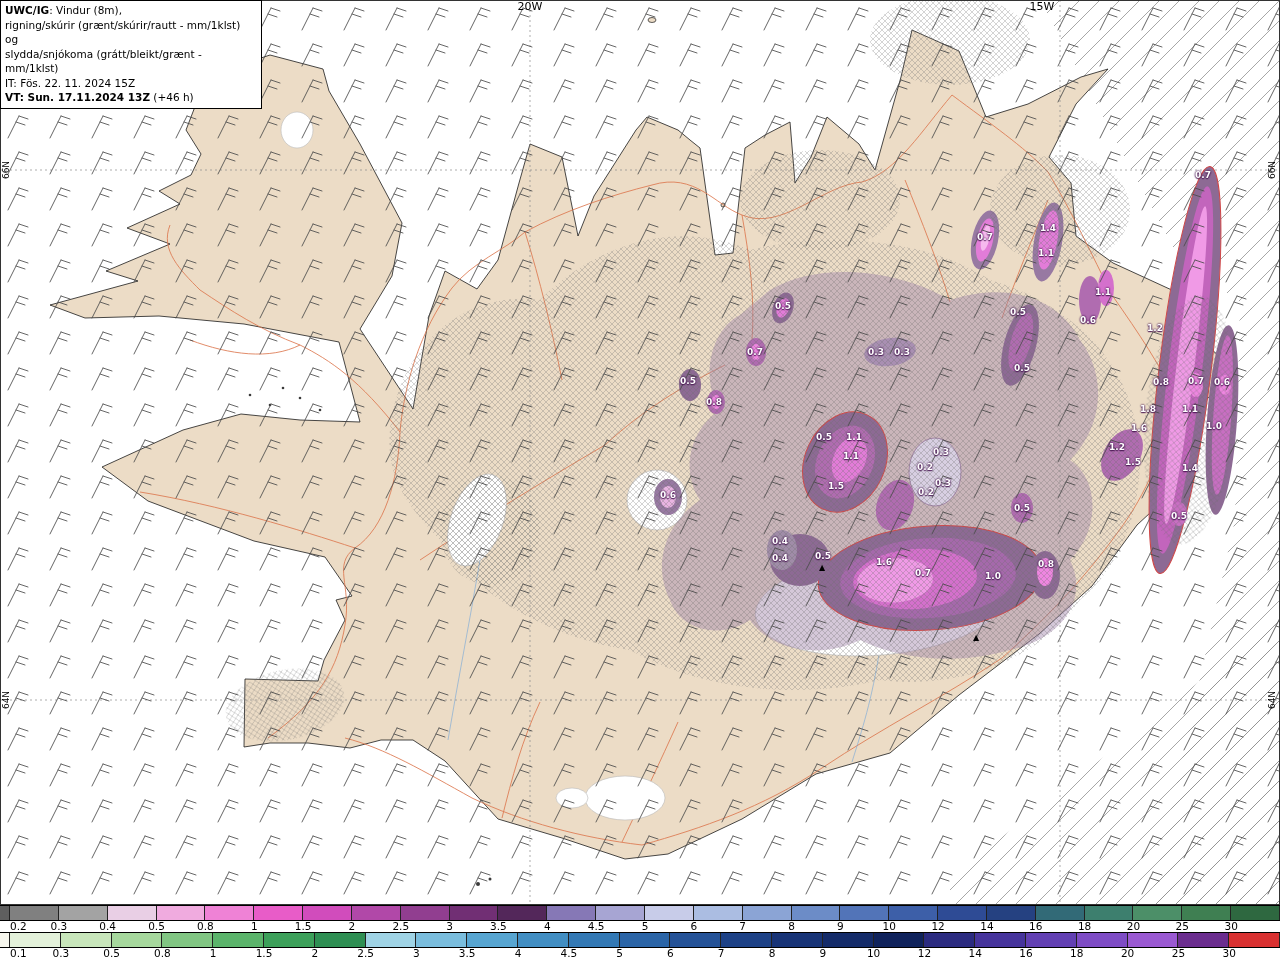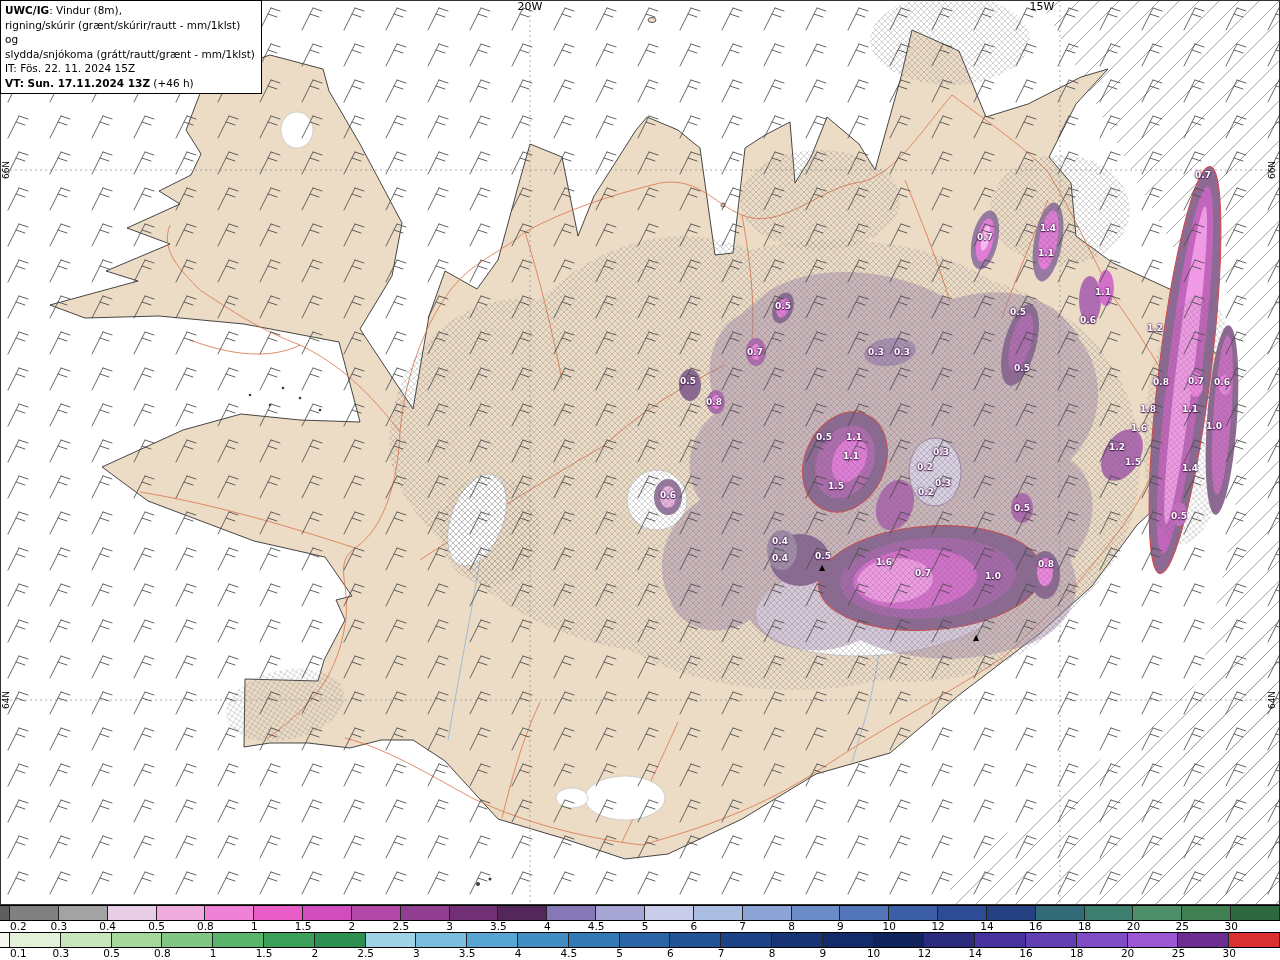--- a/index.html
+++ b/index.html
@@ -241,21 +241,21 @@
       <div class="latlab" style="left: 1272px; top: 700px;">64N</div>
     </div>
   <div id="summits">
       <div class="summit" style="left: 822px; top: 568px;">▲</div>
       <div class="summit" style="left: 976px; top: 638px;">▲</div>
     </div>
 
   <div id="infobox">
     <div><span class="b">UWC/IG</span><span>: Vindur (8m),</span></div>
     <div>rigning/skúrir (grænt/skúrir/rautt - mm/1klst) og</div>
-    <div>slydda/snjókoma (grátt/rautt/grænt - mm/1klst)</div>
+    <div>slydda/snjókoma (grátt/bleikt/grænt - mm/1klst)</div>
     <div>IT: Fös. 22. 11. 2024 15Z</div>
     <div><span class="b">VT: Sun. 17.11.2024 13Z</span><span> (+46 h)</span></div>
   </div>
 
   <div id="legend">
     <div class="lbar" id="bar1">
         <div class="lcell" style="background: rgb(95, 95, 95); width: 10px;"></div>
         <div class="lcell" style="background: rgb(128, 128, 128); width: 48.8462px;"></div>
         <div class="lcell" style="background: rgb(163, 163, 163); width: 48.8462px;"></div>
         <div class="lcell" style="background: rgb(233, 207, 229); width: 48.8462px;"></div>

